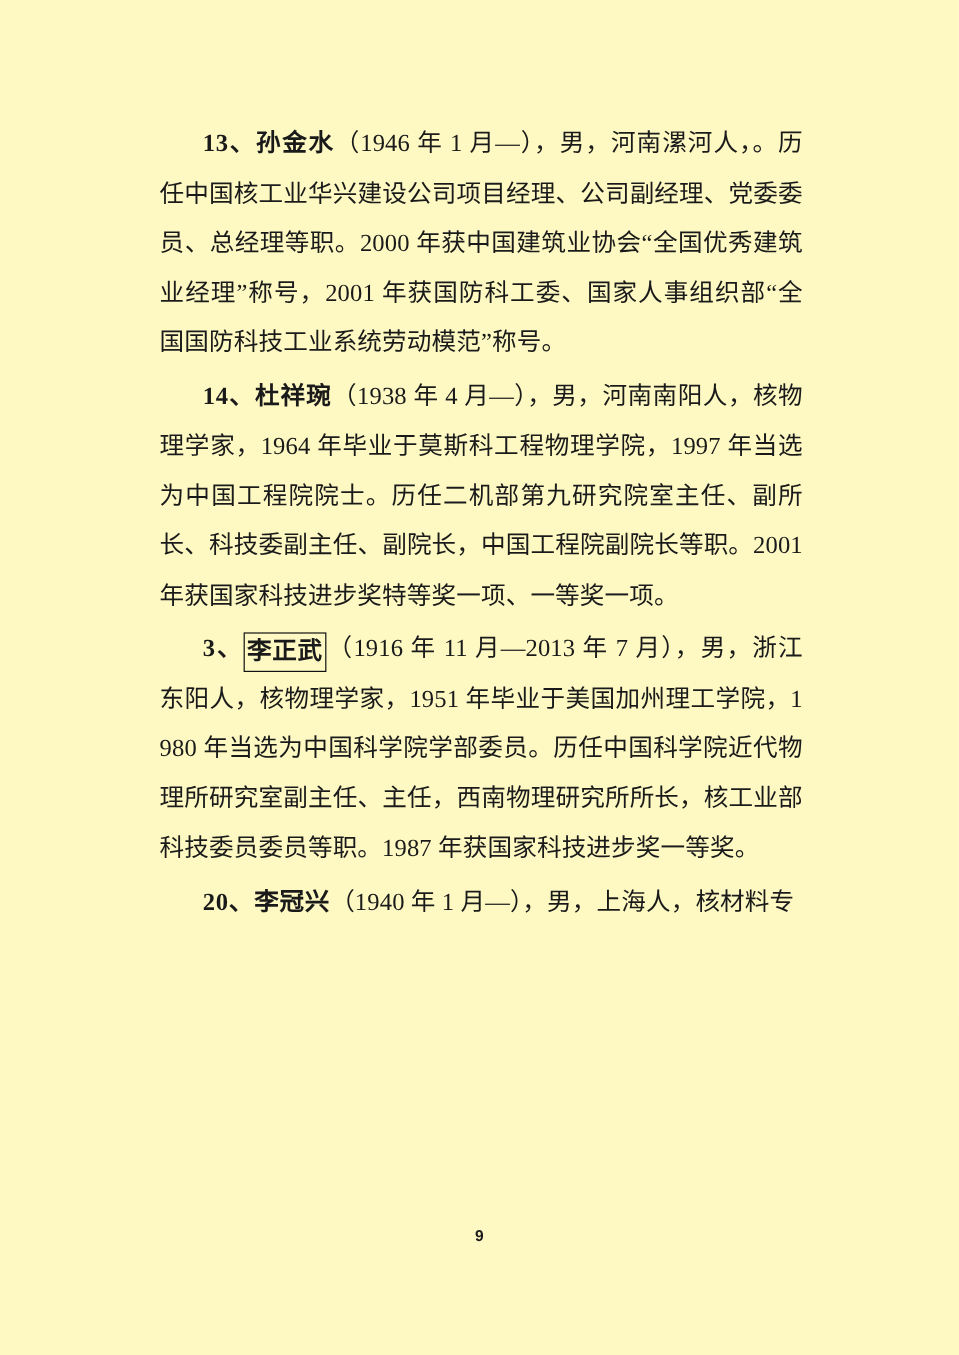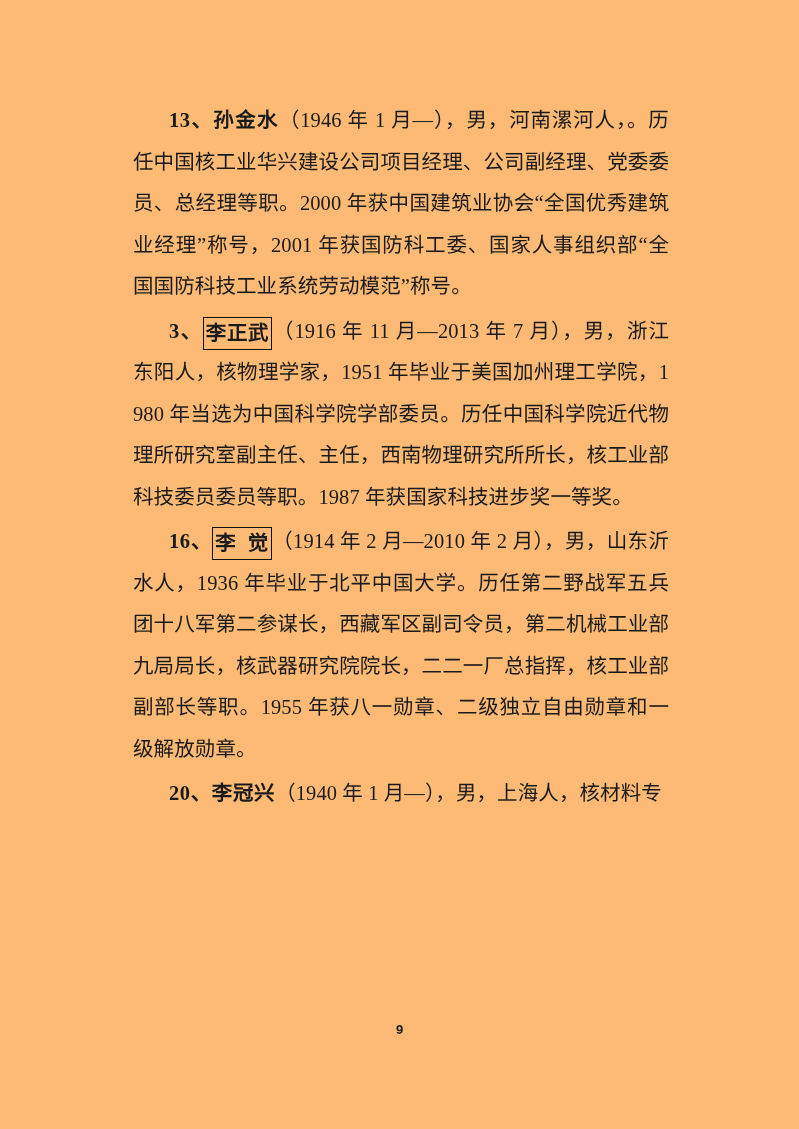--- a/index.html
+++ b/index.html
@@ -13,21 +13,21 @@
     background: #ffffff;
     font-family: "Liberation Serif", "DejaVu Serif", serif;
     color: #1a1a1a;
     overflow: hidden;
   }
 
   .page {
     position: relative;
     width: 799px;
     height: 1129px;
-    background: #fdba74;
+    background: #fef9c3;
     box-sizing: border-box;
     text-decoration: underline;
   }
 
   .content {
     position: absolute;
     left: 133px;
     top: 100px;
     width: 536px;
   }
@@ -80,28 +80,28 @@
 <body>
 
 <div class="page">
 
   <div class="content">
 
     <p class="entry">
       <span class="indent"></span><span class="lead">13、</span><span class="lead">孙金水</span><span>（1946 年 1 月—），男，河南漯河人，。历任中国核工业华兴建设公司项目经理、公司副经理、党委委员、总经理等职。2000 年获中国建筑业协会“全国优秀建筑业经理”称号，2001 年获国防科工委、国家人事组织部“全国国防科技工业系统劳动模范”称号。</span>
     </p>
 
+    <p class="entry">
+      <span class="indent"></span><span class="lead">14、</span><span class="lead">杜祥琬</span><span>（1938 年 4 月—），男，河南南阳人，核物理学家，1964 年毕业于莫斯科工程物理学院，1997 年当选为中国工程院院士。历任二机部第九研究院室主任、副所长、科技委副主任、副院长，中国工程院副院长等职。2001 年获国家科技进步奖特等奖一项、一等奖一项。</span>
+    </p>
 
     <p class="entry">
       <span class="indent"></span><span class="lead">3、</span><span class="boxed">李正武</span><span>（1916 年 11 月—2013 年 7 月），男，浙江东阳人，核物理学家，1951 年毕业于美国加州理工学院，1980 年当选为中国科学院学部委员。历任中国科学院近代物理所研究室副主任、主任，西南物理研究所所长，核工业部科技委员委员等职。1987 年获国家科技进步奖一等奖。</span>
     </p>
 
-    <p class="entry">
-      <span class="indent"></span><span class="lead">16、</span><span class="boxed">李  觉</span><span>（1914 年 2 月—2010 年 2 月），男，山东沂水人，1936 年毕业于北平中国大学。历任第二野战军五兵团十八军第二参谋长，西藏军区副司令员，第二机械工业部九局局长，核武器研究院院长，二二一厂总指挥，核工业部副部长等职。1955 年获八一勋章、二级独立自由勋章和一级解放勋章。</span>
-    </p>
 
     <p class="entry">
       <span class="indent"></span><span class="lead">20、</span><span class="lead">李冠兴</span><span>（1940 年 1 月—），男，上海人，核材料专</span>
     </p>
 
   </div>
 
   <div class="page-number">9</div>
 
 </div>

